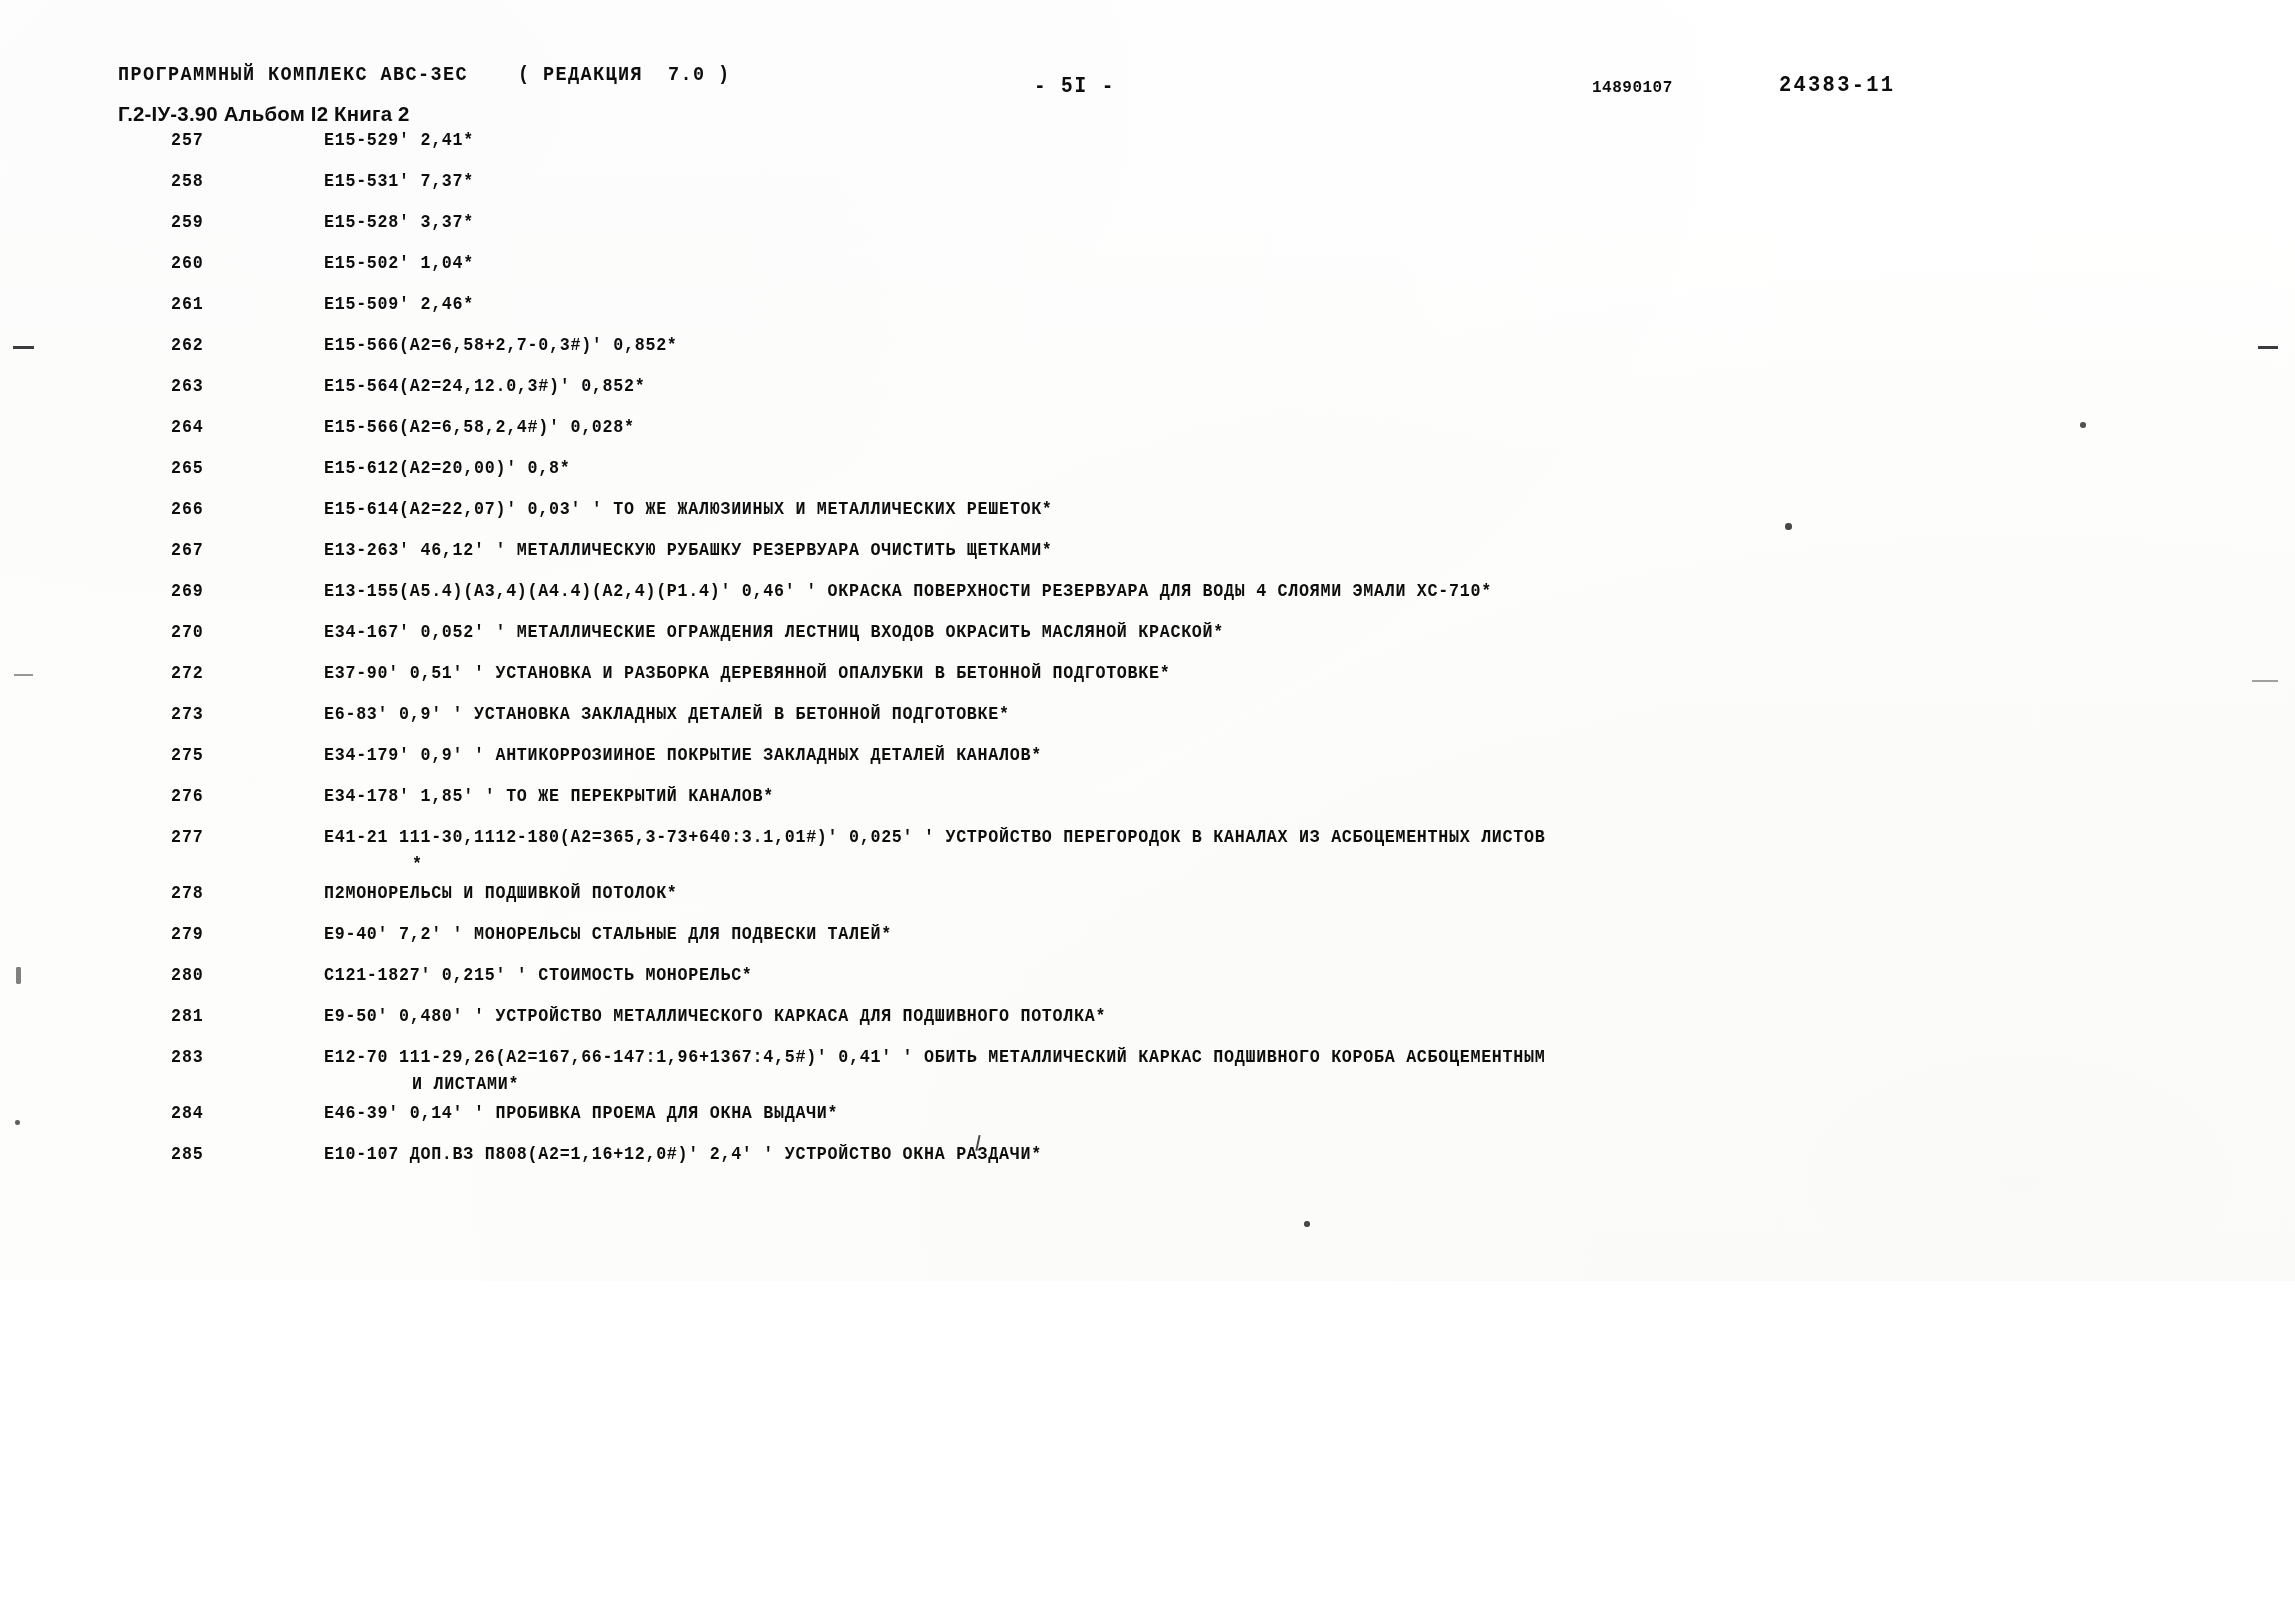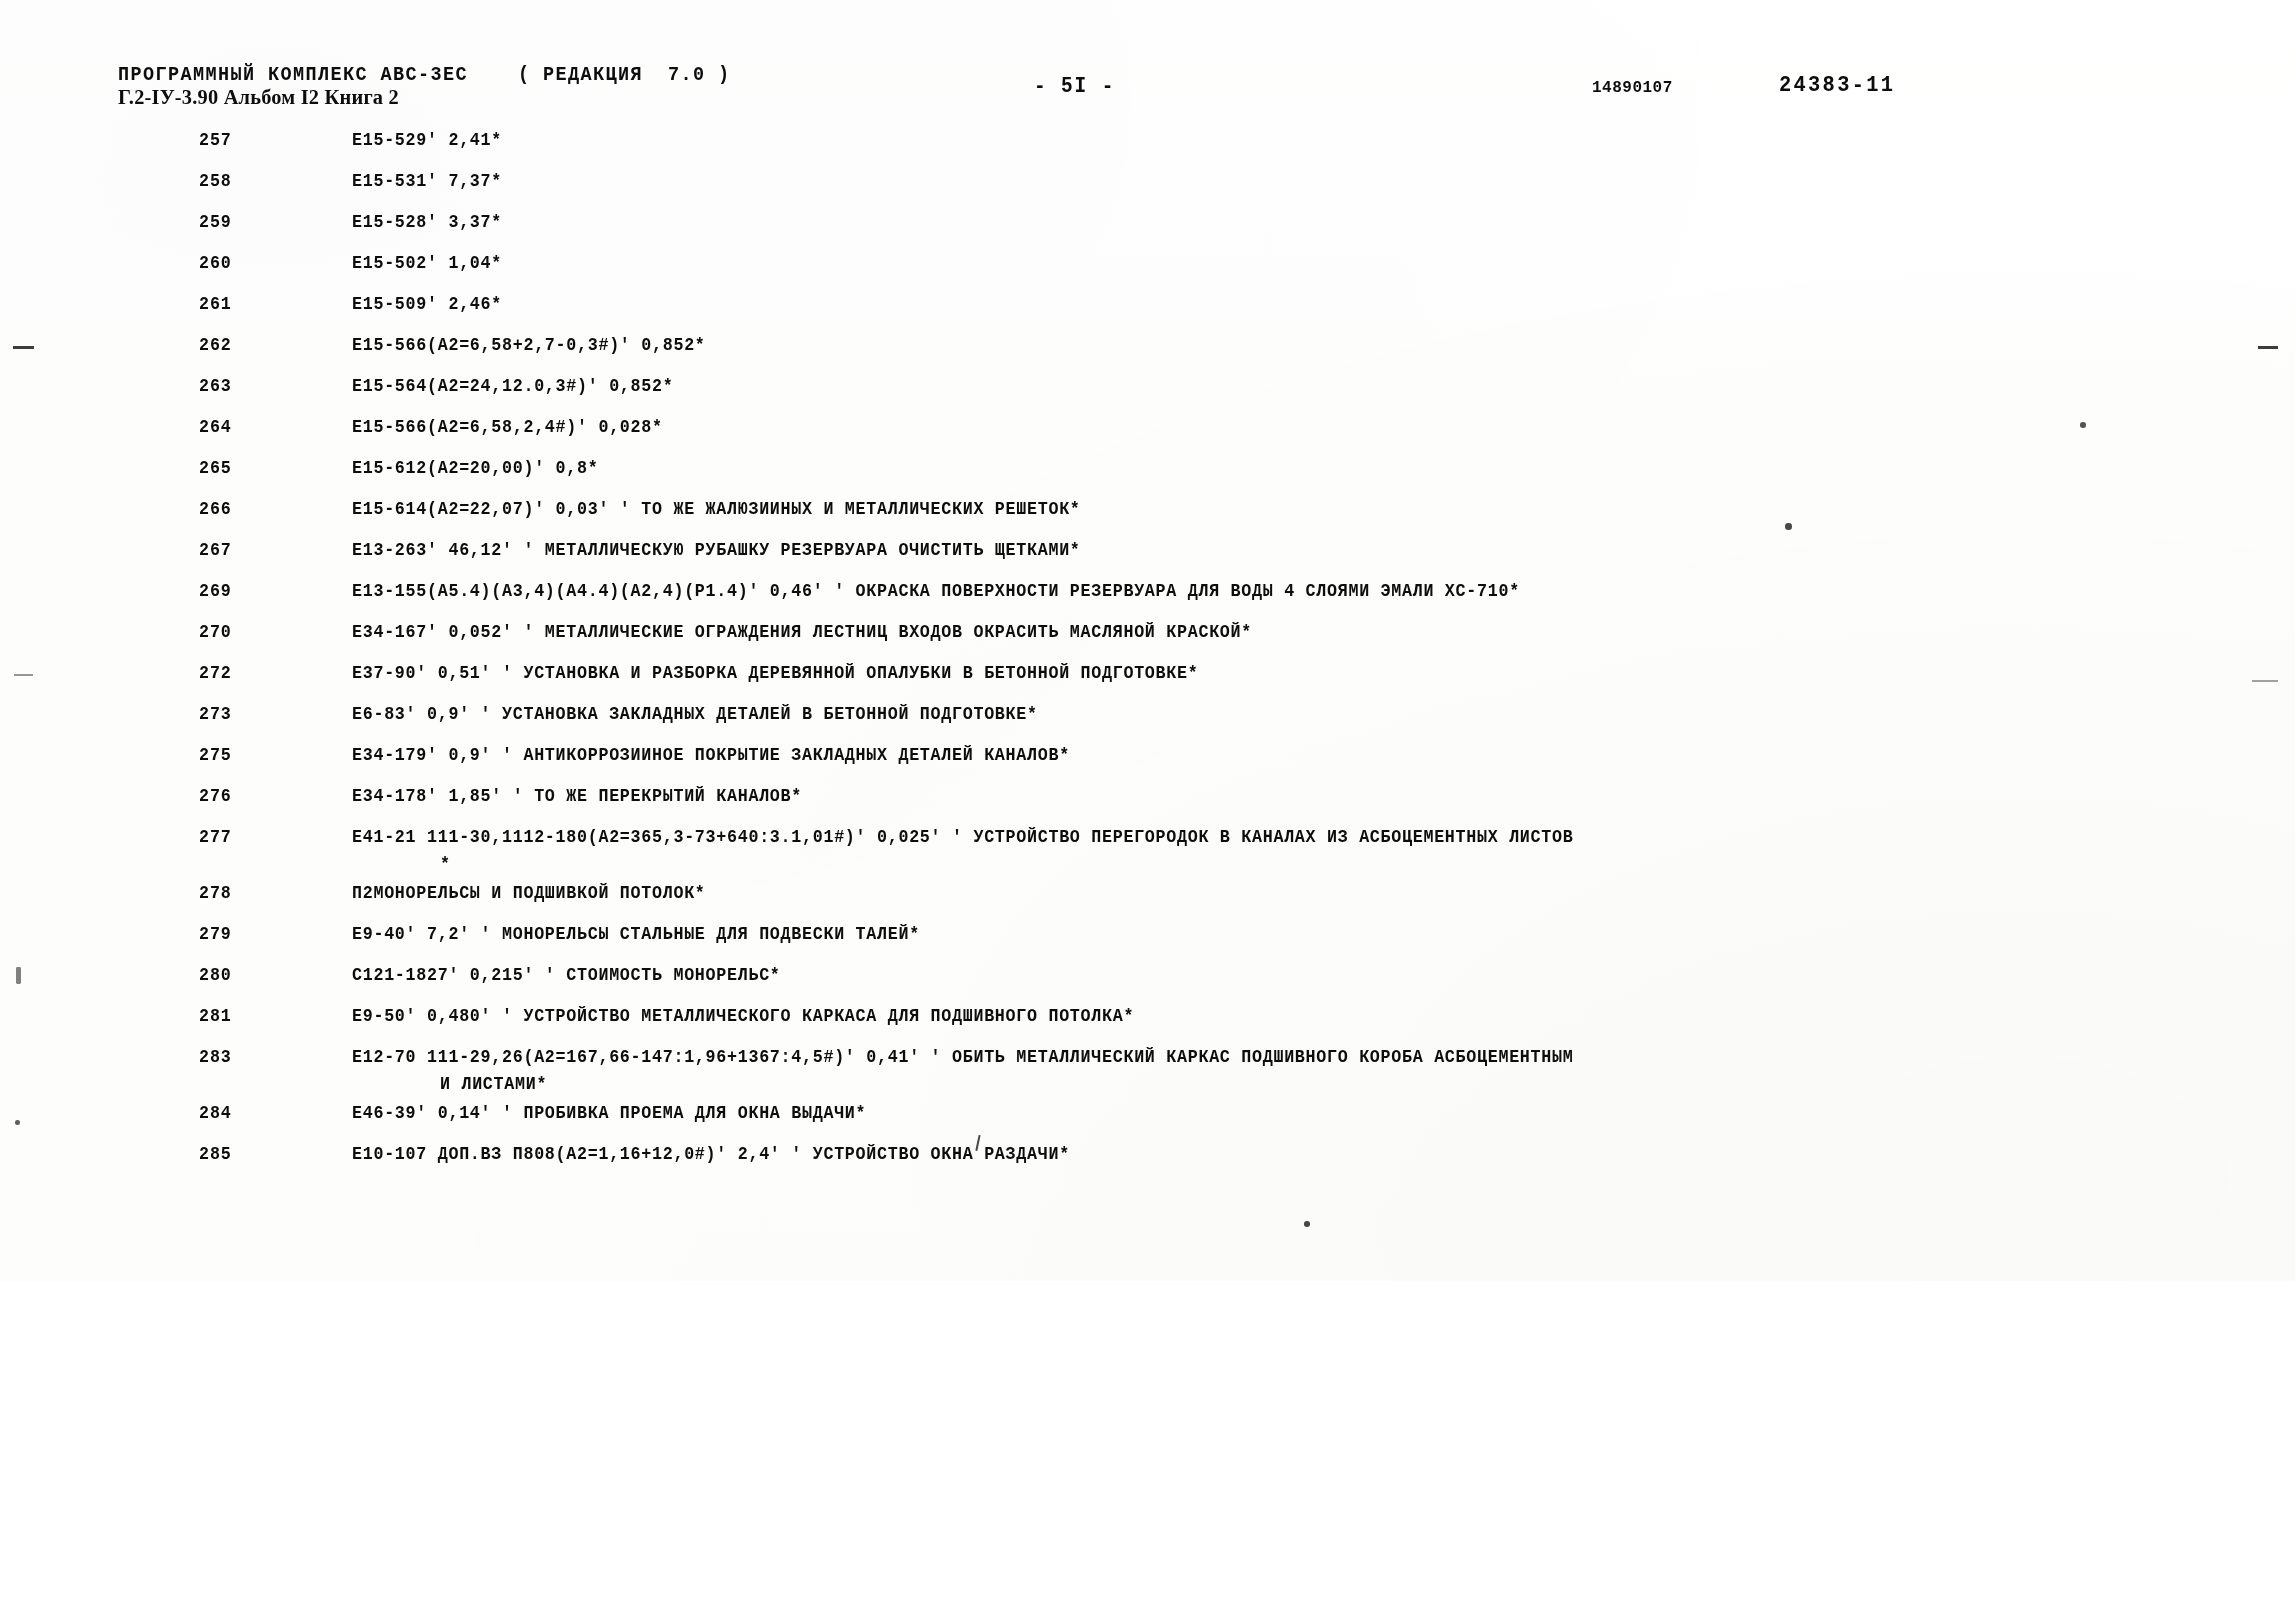--- a/index.html
+++ b/index.html
@@ -49,22 +49,22 @@
     font-weight: 700;
     white-space: pre;
     transform: scaleY(1.12);
     transform-origin: left top;
   }
   .hdr-line2 {
     font-size: 20.4px;
     letter-spacing: 0.2px;
     font-weight: 700;
     white-space: pre;
-    margin-top: 3px;
-    font-family: Liberation Serif, serif;
+    margin-top: 20px;
+    font-family: Liberation Sans, sans-serif;
   }
   .hdr-page {
     position: absolute;
     left: 1034px;
     top: 74px;
     font-size: 19.4px;
     font-weight: 700;
     letter-spacing: 1.9px;
     white-space: pre;
     transform: scaleY(1.1);
@@ -96,21 +96,20 @@
     position: absolute;
     left: 0;
     top: 130px;
     width: 100%;
   }
   .row {
     position: relative;
     display: flex;
     align-items: flex-start;
     height: 41px;
-    margin-left: 28px;
   }
   .row.tall { height: 56px; }
 
   .row-num {
     position: absolute;
     left: 171px;
     width: 60px;
     text-align: left;
     font-size: 16.7px;
     font-weight: 700;

